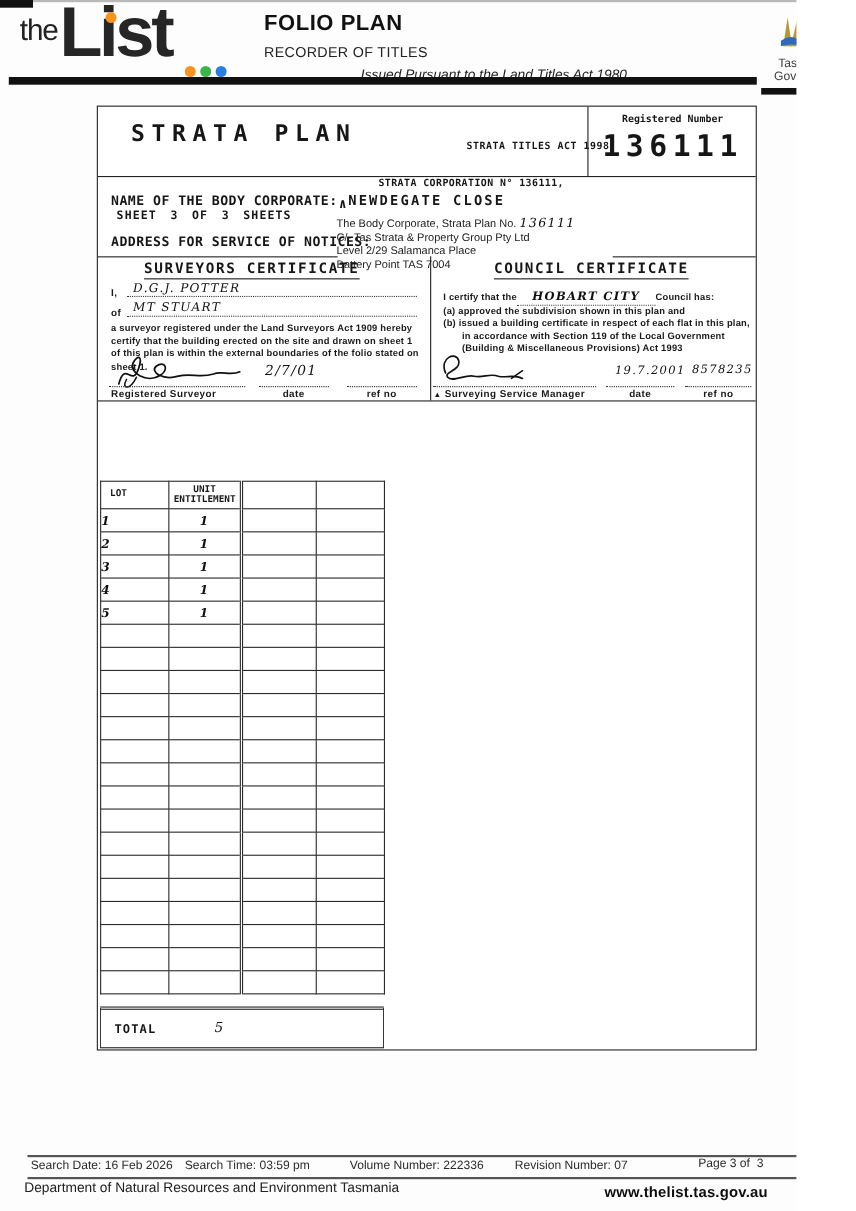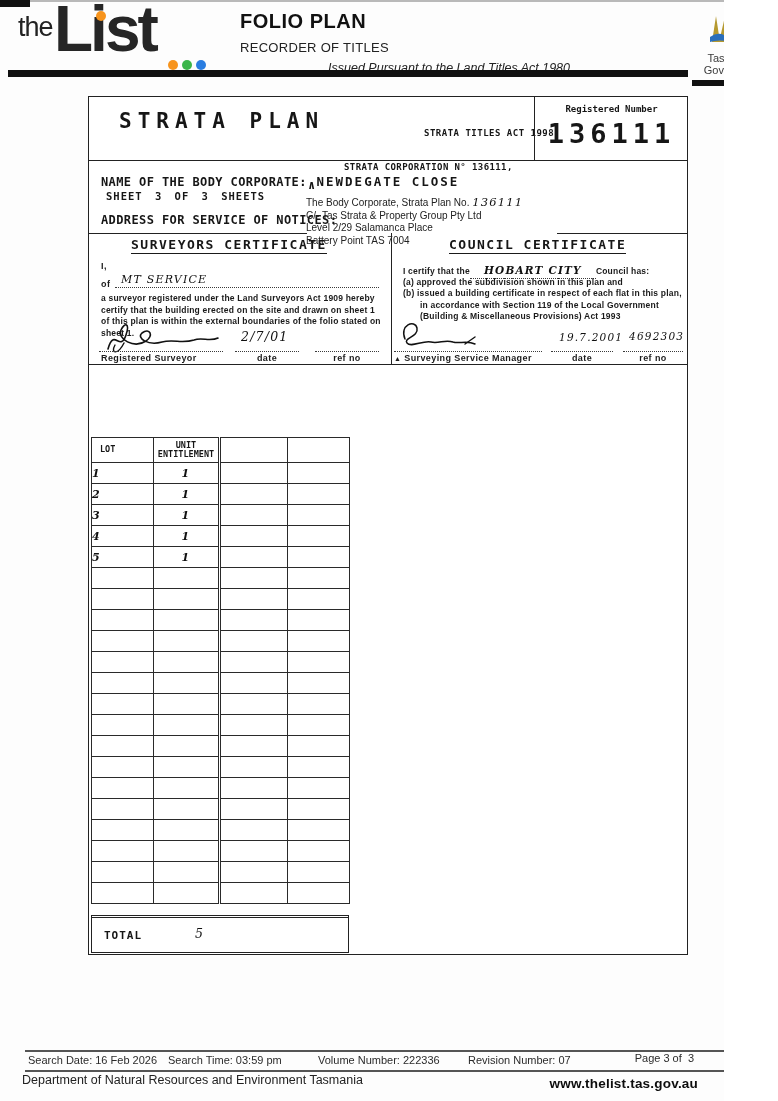--- a/index.html
+++ b/index.html
@@ -145,23 +145,26 @@
     </div>
 
     <div class="hline" style="left:0;top:136px;width:218px;"></div>
     <div class="hline" style="left:468px;top:136px;width:130px;"></div>
     <div class="vline" style="left:302px;top:136px;height:131px;"></div>
     <div class="hline" style="left:0;top:267px;width:598px;"></div>
 
     <div class="abs" style="left:0;top:136px;width:302px;height:131px;">
       <div class="abs stencil cert-title" style="left:42px;top:4px;">SURVEYORS CERTIFICATE</div>
       <div class="abs typed cert-lab" style="left:12px;top:28px;">I,</div>
+      <div class="fillline dotline" style="left:26px;top:22px;width:264px;">
+        <span class="hand">D.G.J. POTTER</span>
+      </div>
       <div class="abs typed cert-lab" style="left:12px;top:46px;">of</div>
       <div class="fillline dotline" style="left:26px;top:40px;width:264px;">
-        <span class="hand">MT SERVICE</span>
+        <span class="hand">MT STUART</span>
       </div>
       <div class="abs typed cert-body" style="left:12px;top:60px;width:283px;">a surveyor registered under the Land Surveyors Act 1909 hereby certify that the building erected on the site and drawn on sheet 1 of this plan is within the external boundaries of the folio stated on sheet 1.</div>
       <div class="abs sig" style="left:15px;top:88px;">
         <svg width="118" height="34" viewBox="0 0 118 34">
           <path d="M4 28 C 10 6, 16 32, 22 14 C 26 2, 21 1, 17 9 C 13 18, 30 28, 42 20 C 50 15, 46 6, 38 12 C 32 17, 44 25, 58 21 C 70 18, 78 23, 90 19 C 98 16, 106 21, 114 17" fill="none" stroke="#111" stroke-width="1.6" stroke-linecap="round"></path>
           <path d="M20 22 C 14 34, 6 33, 11 24" fill="none" stroke="#111" stroke-width="1.4" stroke-linecap="round"></path>
         </svg>
       </div>
       <div class="abs hand" style="left:152px;top:96px;font-size:12.5px;">2/7/01</div>
       <div class="abs dotline" style="left:10px;top:112px;width:124px;height:6px;"></div>
@@ -179,21 +182,21 @@
       </div>
       <div class="abs typed cert-body" style="left:12px;top:44px;width:278px;">(a) approved the subdivision shown in this plan and</div>
       <div class="abs typed cert-body" style="left:12px;top:55px;width:270px;padding-left:17px;text-indent:-17px;">(b) issued a building certificate in respect of each flat in this plan, in accordance with Section 119 of the Local Government (Building &amp; Miscellaneous Provisions) Act 1993</div>
       <div class="abs sig" style="left:4px;top:86px;">
         <svg width="84" height="32" viewBox="0 0 84 32">
           <path d="M10 20 C 4 6, 20 0, 22 9 C 24 18, 8 19, 12 24 C 16 29, 28 21, 36 23 C 44 25, 50 20, 58 23 C 64 25, 72 21, 80 25" fill="none" stroke="#111" stroke-width="1.5" stroke-linecap="round"></path>
           <path d="M70 25 L 80 18" fill="none" stroke="#111" stroke-width="1.4" stroke-linecap="round"></path>
         </svg>
       </div>
       <div class="abs hand" style="left:168px;top:98px;font-size:10.5px;">19.7.2001</div>
-      <div class="abs hand" style="left:238px;top:97px;font-size:10.5px;">4692303</div>
+      <div class="abs hand" style="left:238px;top:97px;font-size:10.5px;">8578235</div>
       <div class="abs dotline" style="left:3px;top:112px;width:148px;height:6px;"></div>
       <div class="abs dotline" style="left:160px;top:112px;width:62px;height:6px;"></div>
       <div class="abs dotline" style="left:232px;top:112px;width:60px;height:6px;"></div>
       <div class="abs typed cert-lab" style="left:3px;top:120px;">
         <span style="font-size:7px;">▲</span>
         <span>Surveying Service Manager</span>
       </div>
       <div class="abs typed cert-lab" style="left:160px;top:120px;width:62px;text-align:center;">date</div>
       <div class="abs typed cert-lab" style="left:232px;top:120px;width:60px;text-align:center;">ref no</div>
     </div>

